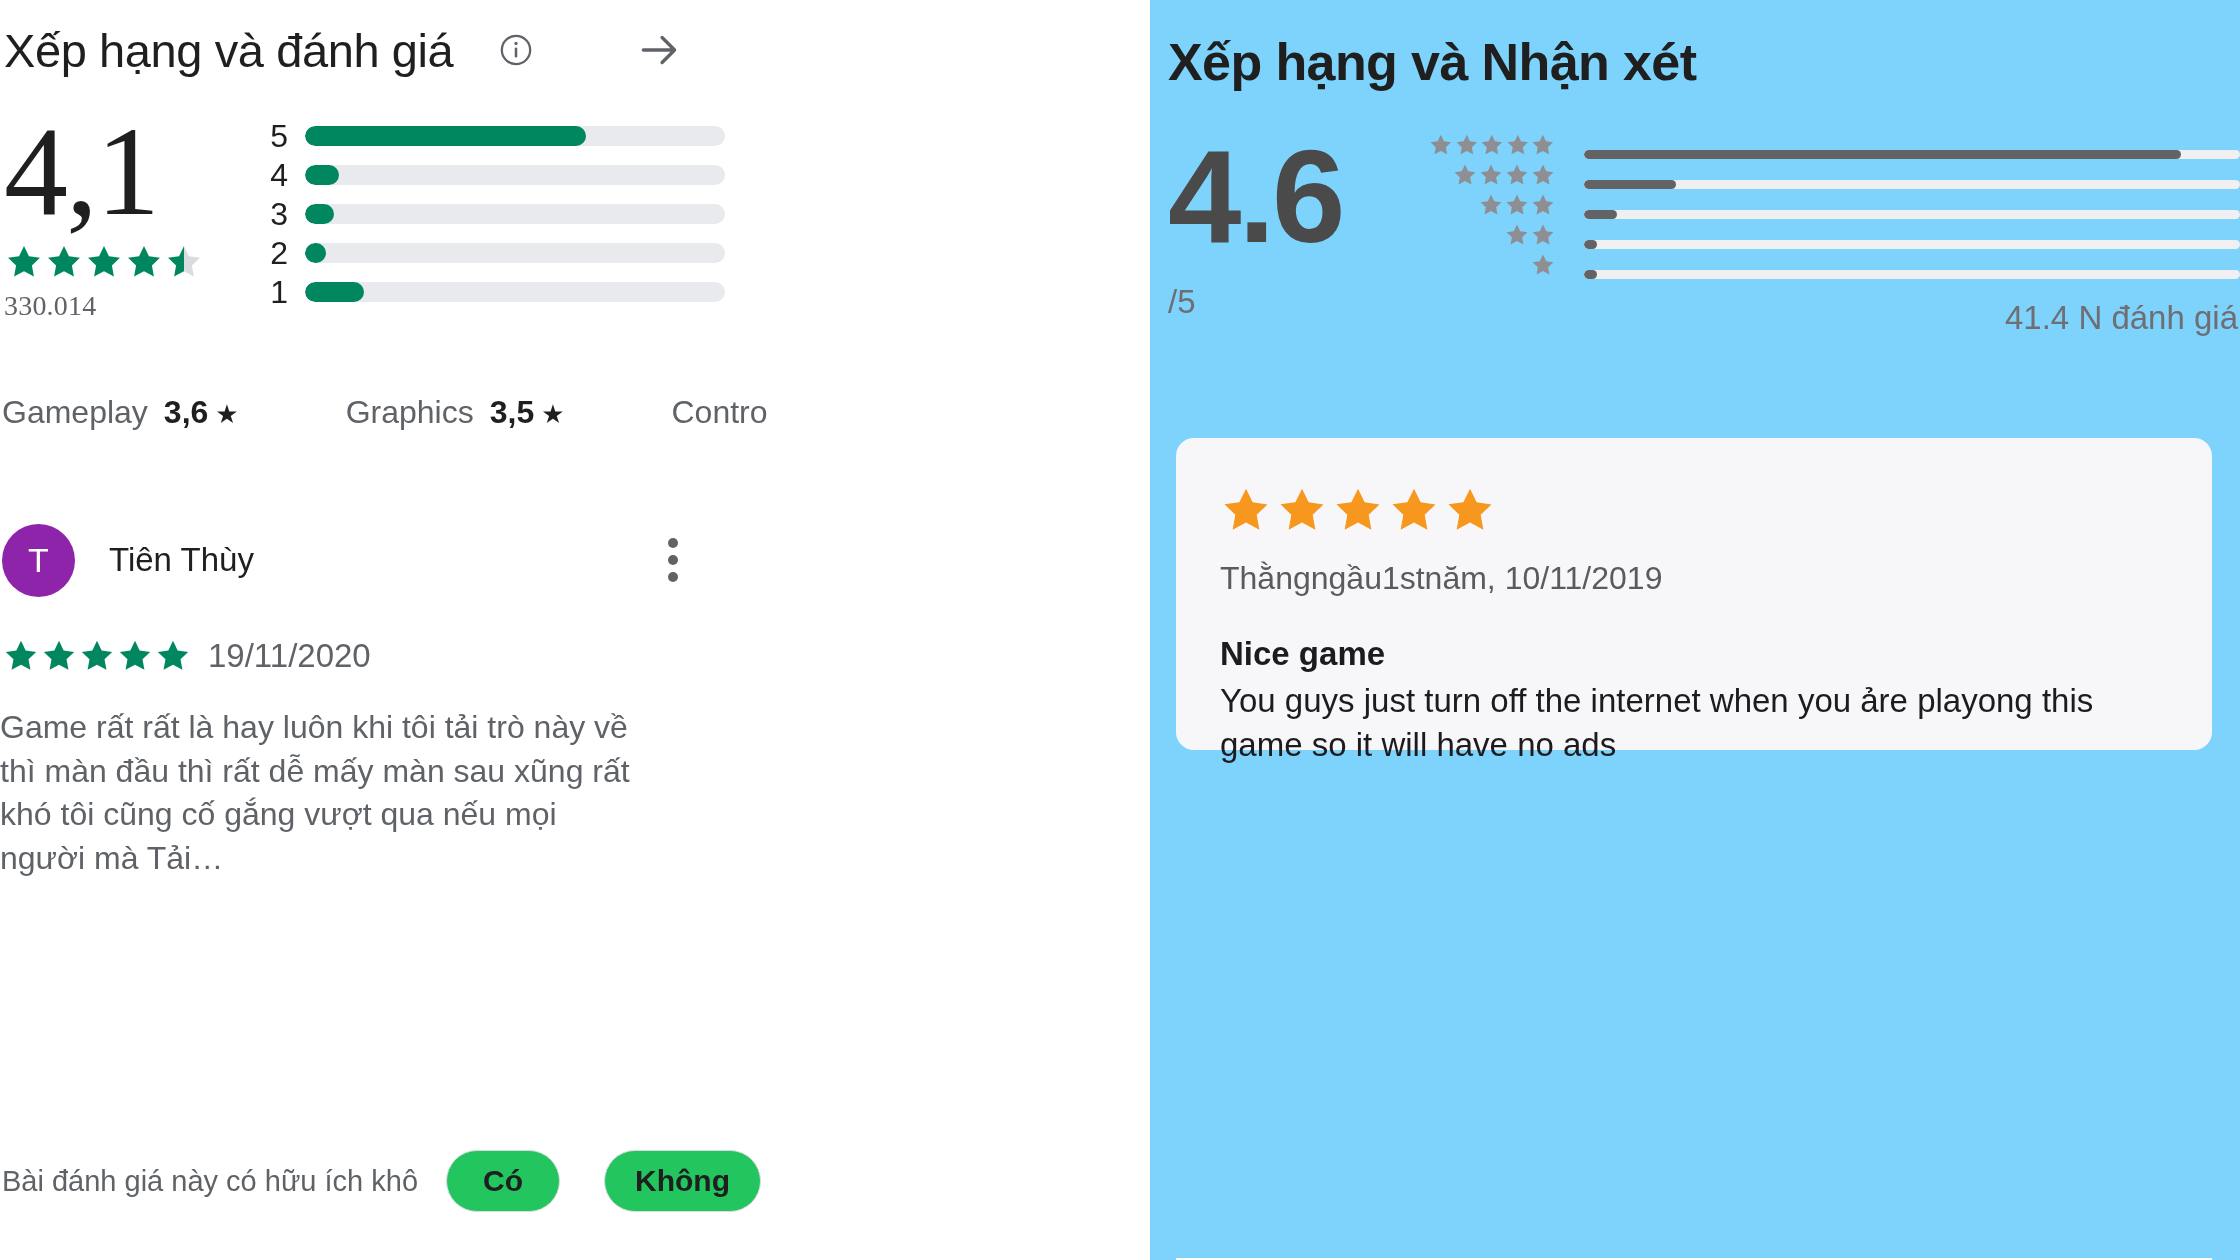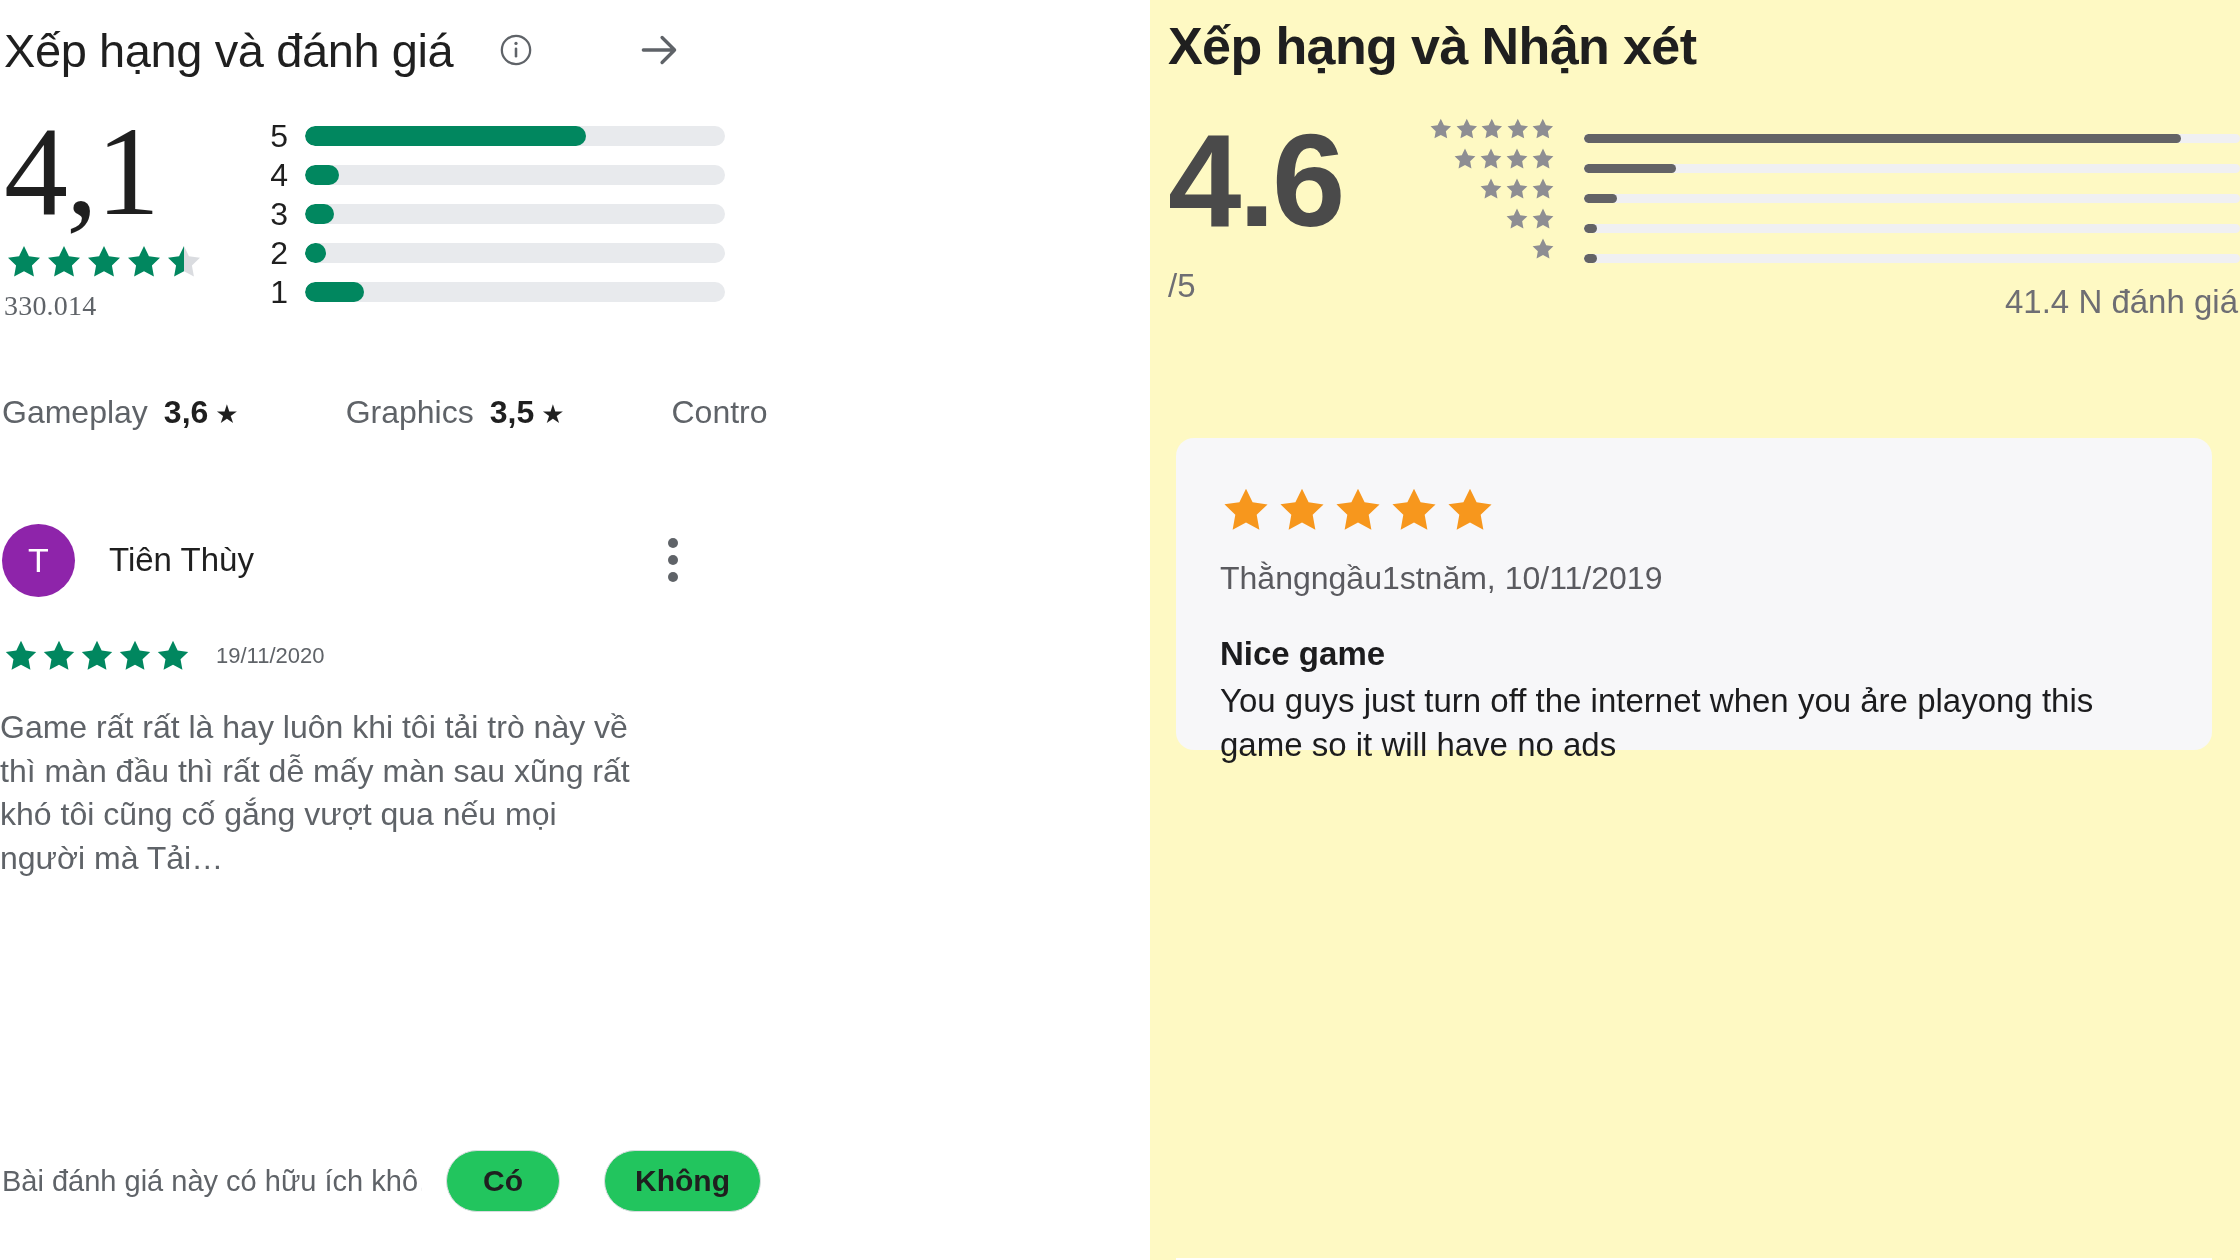--- a/index.html
+++ b/index.html
@@ -98,21 +98,21 @@
   .kebab span {
     display: block; width: 10px; height: 10px; border-radius: 50%;
     background: #5f6368;
   }
 
   .rev-meta-row {
     display: flex; align-items: center;
     margin-top: 38px; padding-left: 2px; height: 40px;
   }
   .rev-stars { display: flex; }
-  .rev-date { margin-left: 24px; font-size: 22px; color: #5f6368; }
+  .rev-date { margin-left: 16px; font-size: 33px; color: #5f6368; }
 
   .rev-body {
     margin-top: 30px; padding-left: 0; padding-right: 520px;
     font-size: 32px; line-height: 1.36; color: #5f6368;
   }
 
   .helpful-row {
     position: absolute; left: 2px; bottom: 48px;
     display: flex; align-items: center;
   }
@@ -132,22 +132,22 @@
   
   .divider {
     position: absolute; left: 1154px; top: 0;
     width: 2px; height: 1260px; background: #eceff1;
   }
 
   
   .right-panel {
     position: relative;
     width: 1090px; height: 1260px;
-    padding: 0 0 0 18px;
-    background: #fef9c3; flex: none;
+    padding: 16px 0 0 18px;
+    background: #7dd3fc; flex: none;
   }
   .rp-title {
     margin-top: 16px;
     font-size: 52px; font-weight: 700; color: #1f1f1f;
     letter-spacing: -0.6px; white-space: nowrap;
   }
   .rp-summary {
     display: flex; align-items: center; margin-top: 28px;
   }
   .rp-score-col { width: 260px; flex: none; }

